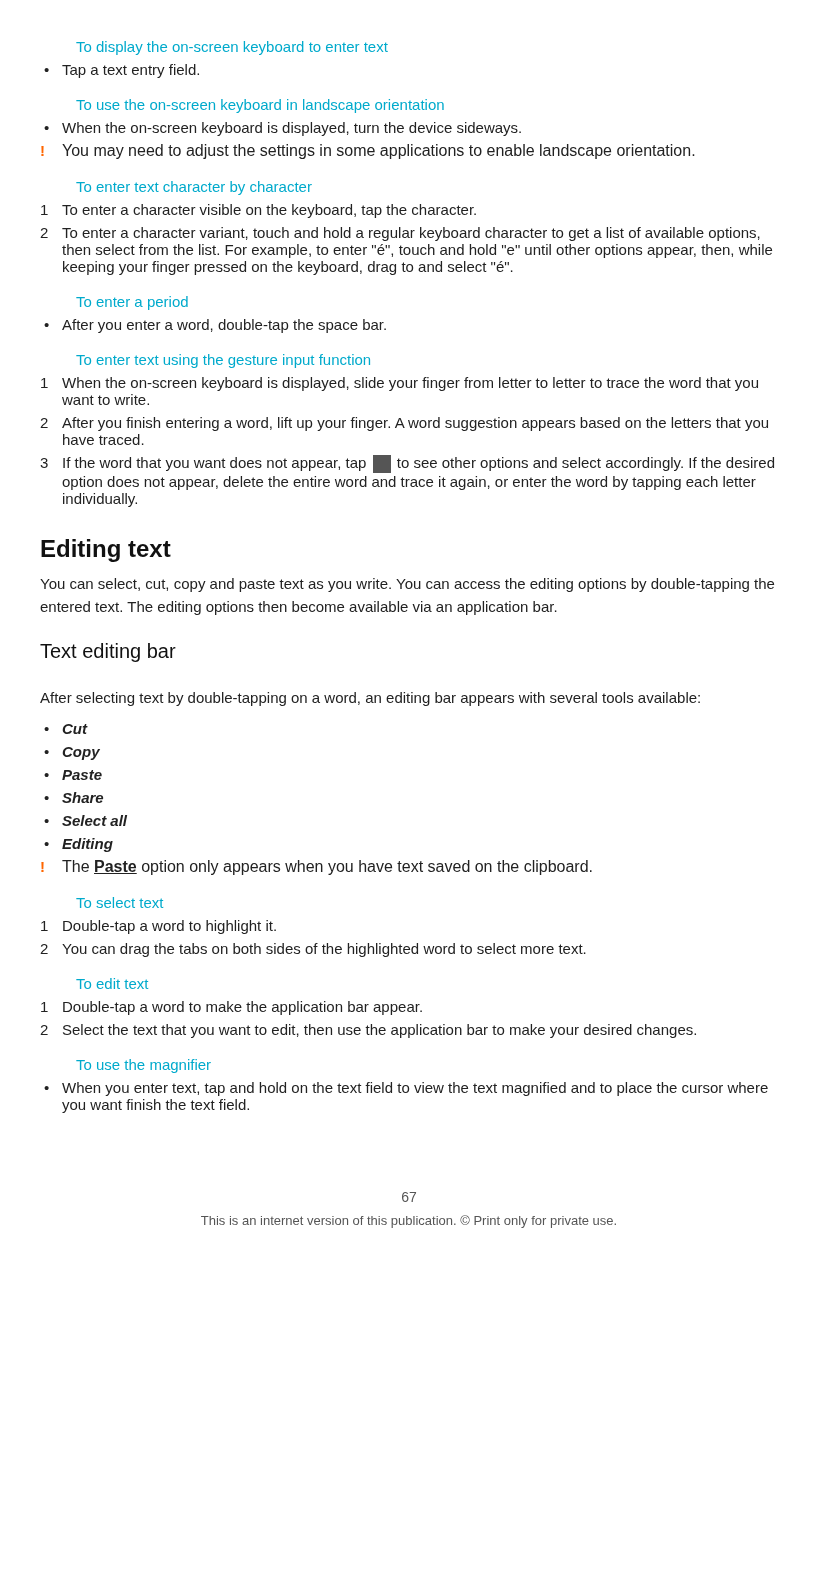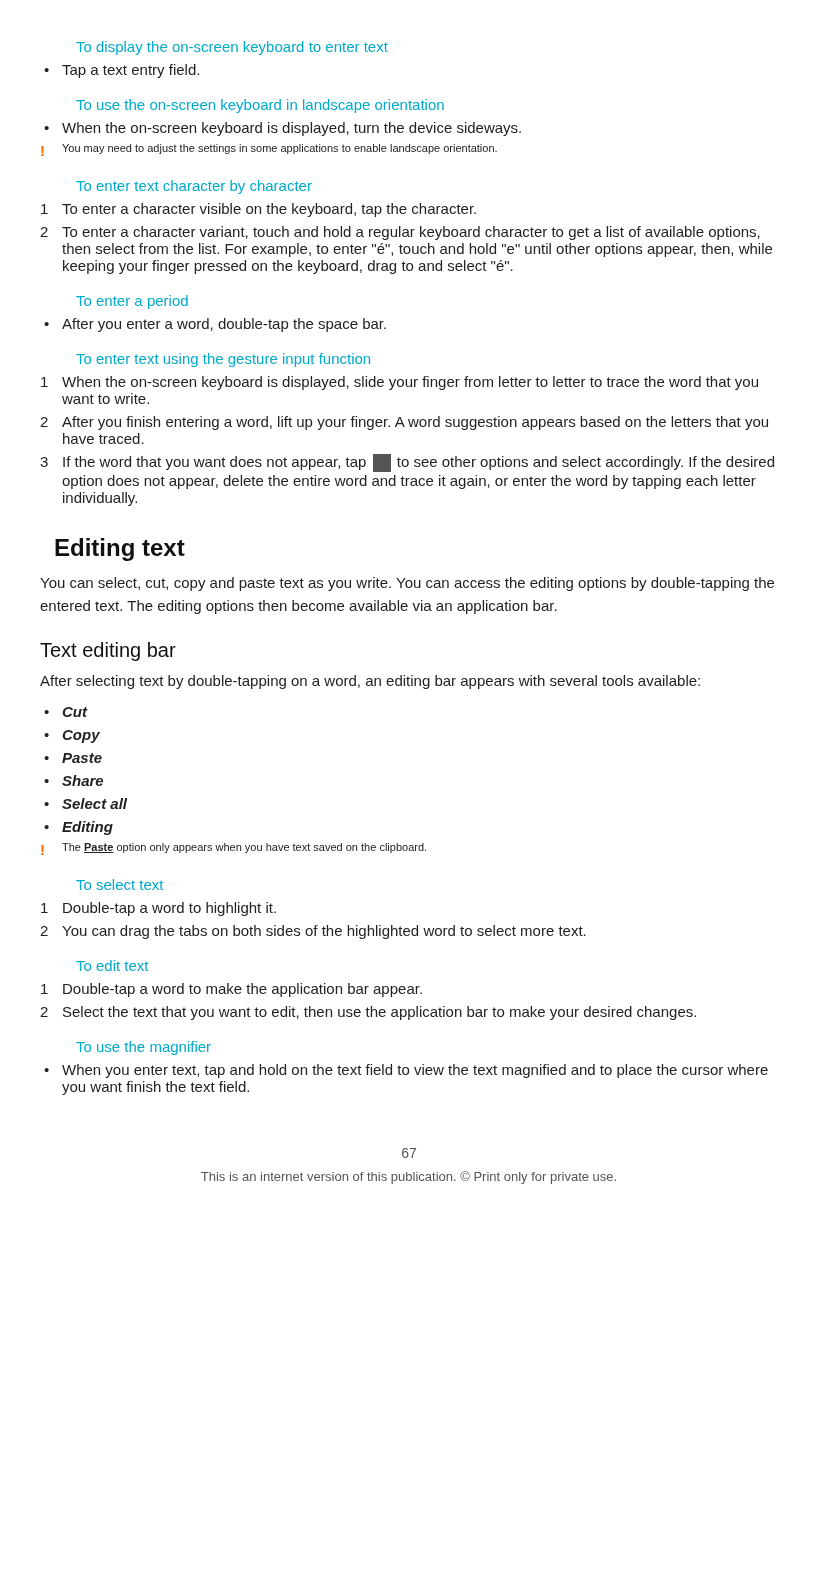--- a/index.html
+++ b/index.html
@@ -41,53 +41,52 @@
       margin-bottom: 6px;
       align-items: flex-start;
     }
     .warn-icon {
       min-width: 22px;
       color: #ff6600;
       font-weight: bold;
       font-size: 15px;
     }
     .warn-text {
-      font-size: 11px;
+      font-size: 16px;
       color: #222;
     }
     .section-h2 {
       font-size: 24px;
       font-weight: bold;
       margin-top: 28px;
       margin-bottom: 10px;
       color: #111;
-      margin-left: 14px;
     }
     .section-h3 {
       font-size: 20px;
       font-weight: normal;
       margin-top: 22px;
-      margin-bottom: 8px;
+      margin-bottom: 24px;
       color: #111;
     }
     .body-para {
       margin-bottom: 10px;
       line-height: 1.5;
     }
     .bold-item {
       font-weight: bold;
       font-style: italic;
     }
     .bold-underline {
       font-weight: bold;
       text-decoration: underline;
     }
     .page-footer {
       text-align: center;
-      margin-top: 50px;
+      margin-top: 76px;
       color: #555;
       font-size: 13px;
     }
     .page-num {
       font-size: 14px;
       color: #555;
       margin-bottom: 8px;
     }
   </style>
 </head>

